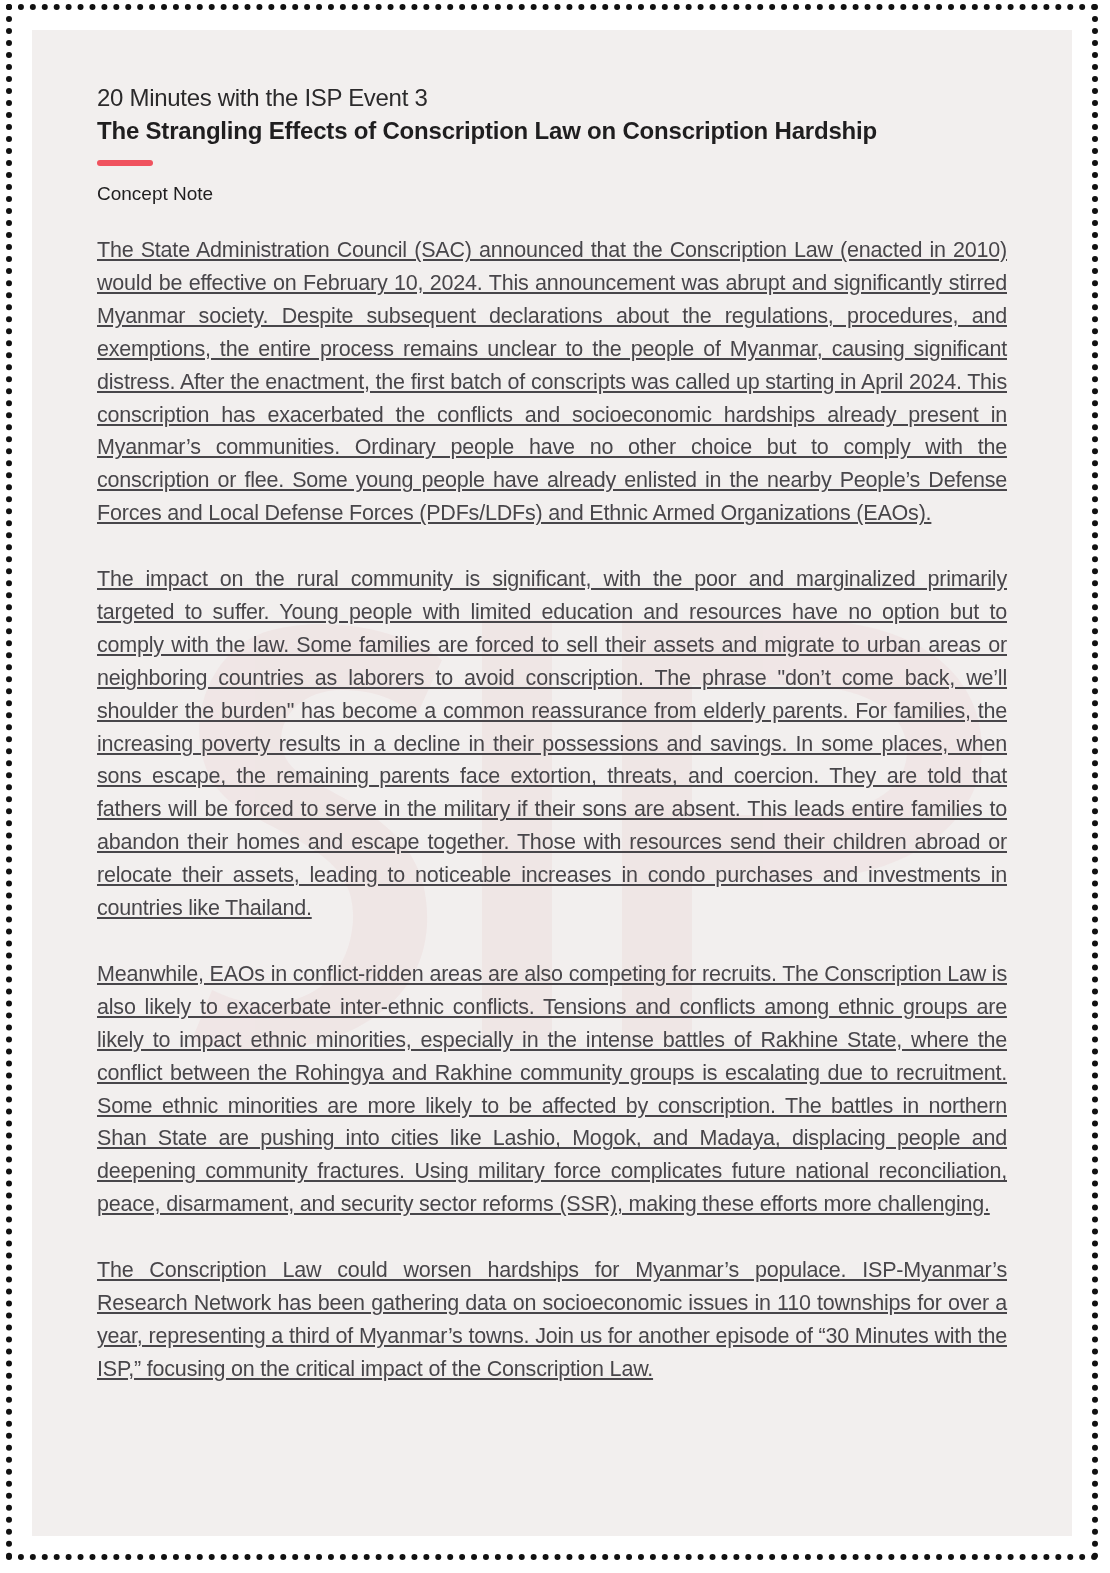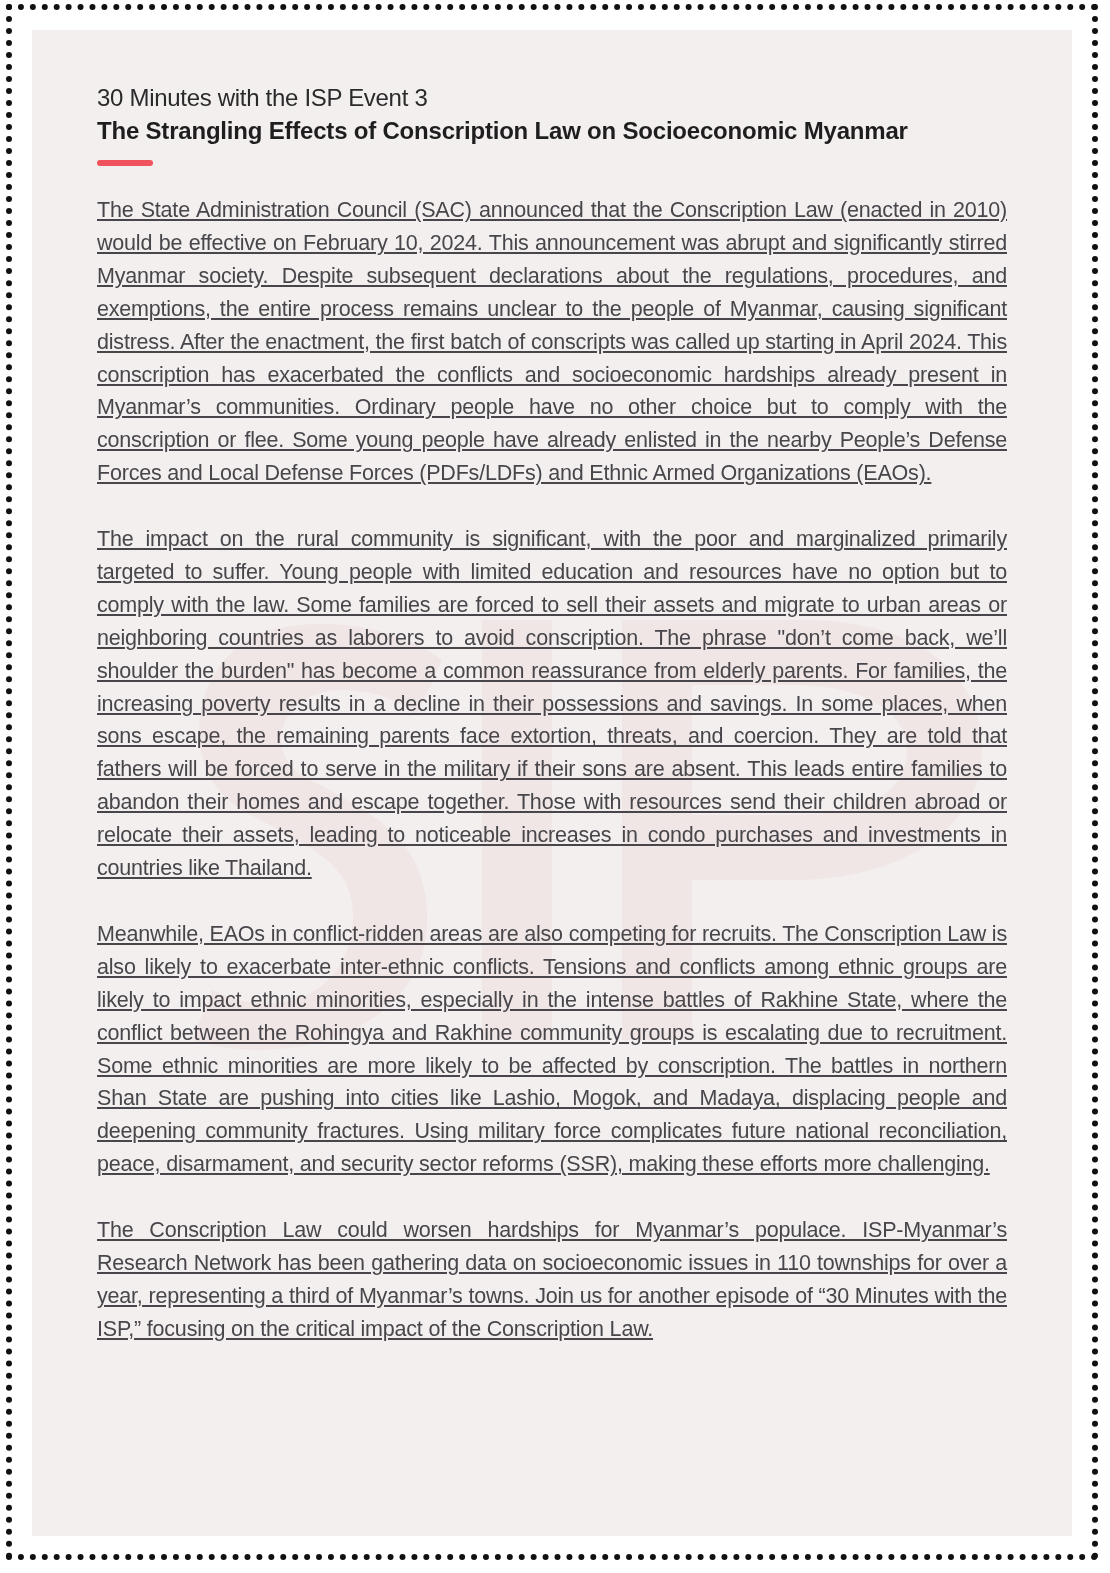--- a/index.html
+++ b/index.html
@@ -39,23 +39,24 @@
 <div class="card">
   <svg class="watermark" viewBox="0 0 880 460">
     <g fill="#efe3e3" opacity="0.75">
       <path d="M120 40 C 40 60, 20 180, 90 220 C 150 255, 210 270, 200 340 C 190 410, 120 430, 60 400 L 40 450 C 140 480, 270 440, 275 335 C 280 240, 200 215, 150 185 C 110 160, 130 100, 190 100 C 230 100, 250 115, 265 125 L 290 70 C 250 40, 180 25, 120 40 Z"></path>
       <path d="M330 30 L 330 450 L 400 450 L 400 30 Z"></path>
       <path d="M470 30 L 470 450 L 540 450 L 540 290 L 640 290 C 760 290, 830 230, 830 160 C 830 80, 760 30, 650 30 Z M 540 95 L 640 95 C 710 95, 755 120, 755 160 C 755 205, 710 225, 640 225 L 540 225 Z"></path>
     </g>
   </svg>
 
   <div class="content">
-    <p class="eyebrow">30 Minutes with the ISP Event 3</p>
-    <h2 class="subtitle">The Strangling Effects of Conscription Law on Socioeconomic Myanmar</h2>
+    <p class="eyebrow">20 Minutes with the ISP Event 3</p>
+    <h2 class="subtitle">The Strangling Effects of Conscription Law on Conscription Hardship</h2>
     <div class="accent-bar" id="accent-bar" style="background: rgb(240, 82, 94);"></div>
+    <p class="concept">Concept Note</p>
 
     <div class="body-text">
       <p>The State Administration Council (SAC) announced that the Conscription Law (enacted in 2010) would be effective on February 10, 2024. This announcement was abrupt and significantly stirred Myanmar society. Despite subsequent declarations about the regulations, procedures, and exemptions, the entire process remains unclear to the people of Myanmar, causing significant distress. After the enactment, the first batch of conscripts was called up starting in April 2024. This conscription has exacerbated the conflicts and socioeconomic hardships already present in Myanmar’s communities. Ordinary people have no other choice but to comply with the conscription or flee. Some young people have already enlisted in the nearby People’s Defense Forces and Local Defense Forces (PDFs/LDFs) and Ethnic Armed Organizations (EAOs).</p>
       <p>The impact on the rural community is significant, with the poor and marginalized primarily targeted to suffer. Young people with limited education and resources have no option but to comply with the law. Some families are forced to sell their assets and migrate to urban areas or neighboring countries as laborers to avoid conscription. The phrase "don’t come back, we’ll shoulder the burden" has become a common reassurance from elderly parents. For families, the increasing poverty results in a decline in their possessions and savings. In some places, when sons escape, the remaining parents face extortion, threats, and coercion. They are told that fathers will be forced to serve in the military if their sons are absent. This leads entire families to abandon their homes and escape together. Those with resources send their children abroad or relocate their assets, leading to noticeable increases in condo purchases and investments in countries like Thailand.</p>
       <p>Meanwhile, EAOs in conflict-ridden areas are also competing for recruits. The Conscription Law is also likely to exacerbate inter-ethnic conflicts. Tensions and conflicts among ethnic groups are likely to impact ethnic minorities, especially in the intense battles of Rakhine State, where the conflict between the Rohingya and Rakhine community groups is escalating due to recruitment. Some ethnic minorities are more likely to be affected by conscription. The battles in northern Shan State are pushing into cities like Lashio, Mogok, and Madaya, displacing people and deepening community fractures. Using military force complicates future national reconciliation, peace, disarmament, and security sector reforms (SSR), making these efforts more challenging.</p>
       <p>The Conscription Law could worsen hardships for Myanmar’s populace. ISP-Myanmar’s Research Network has been gathering data on socioeconomic issues in 110 townships for over a year, representing a third of Myanmar’s towns. Join us for another episode of “30 Minutes with the ISP,” focusing on the critical impact of the Conscription Law.</p>
     </div>
   </div>
 </div>
 

